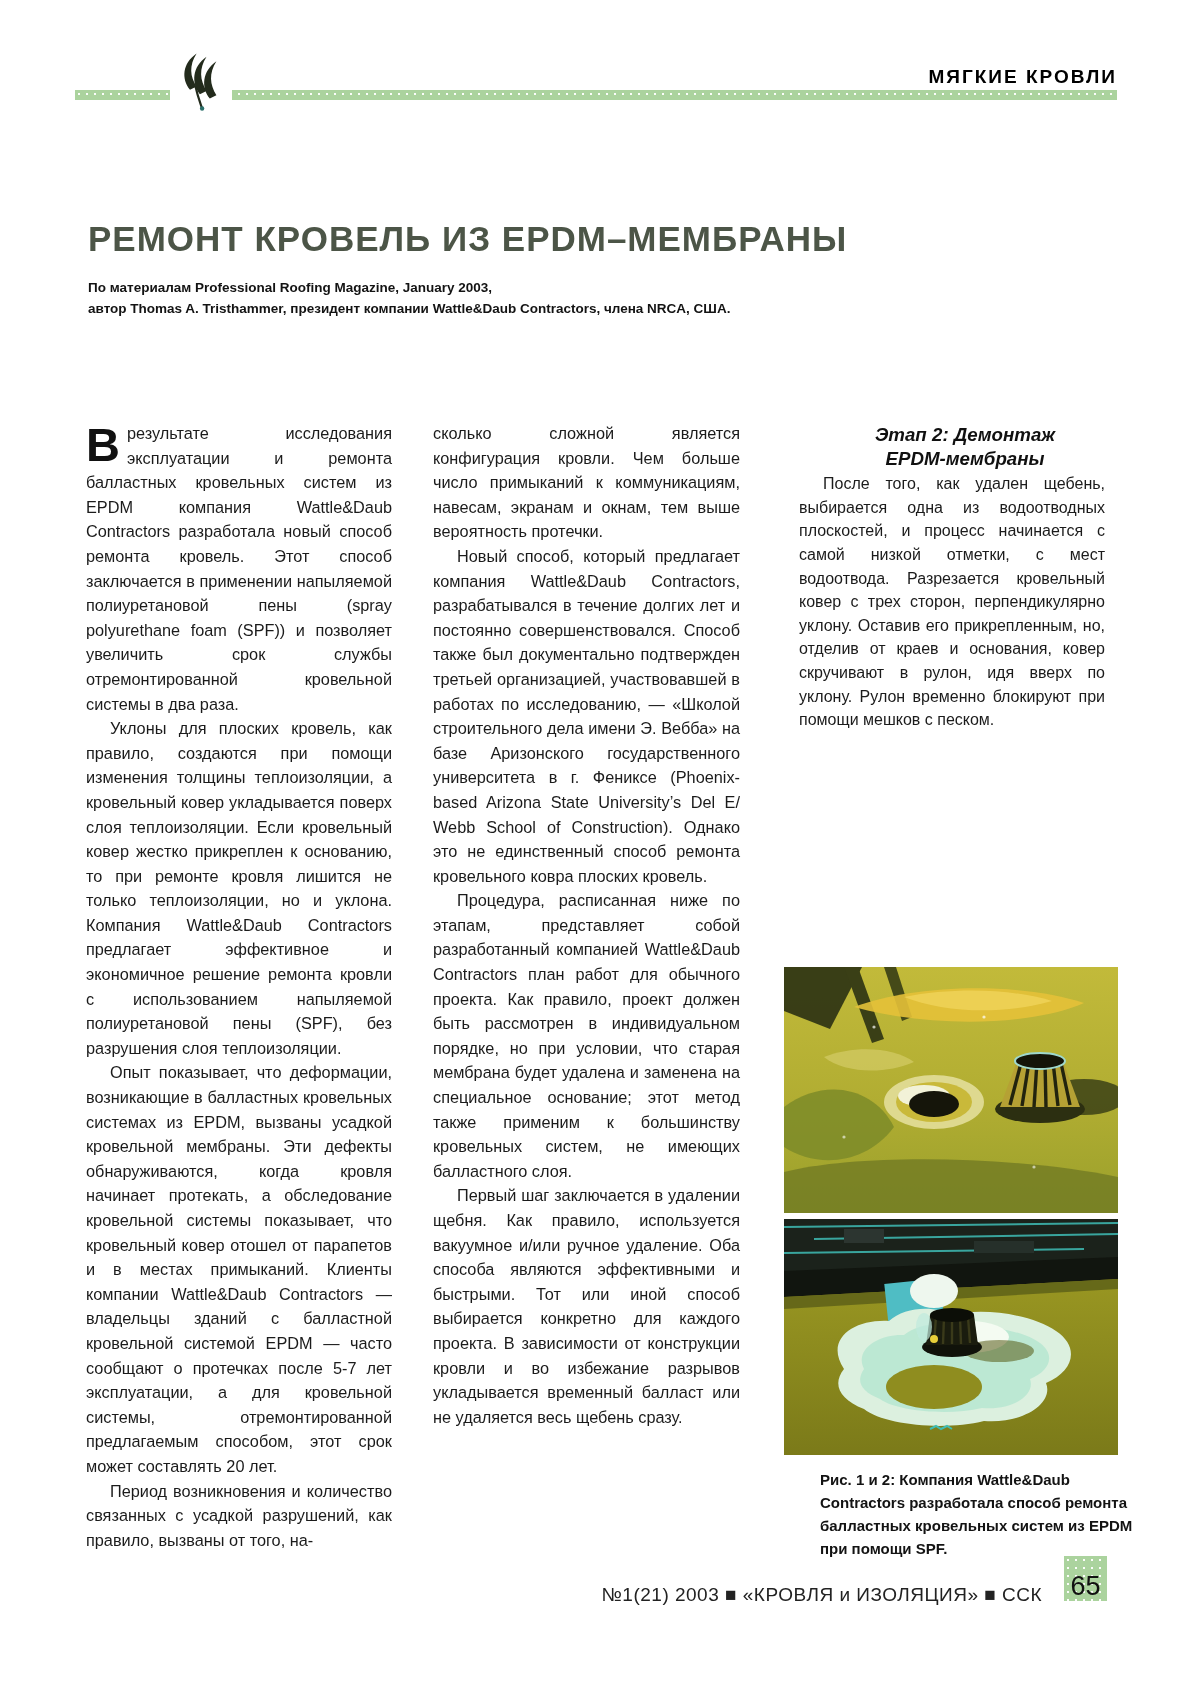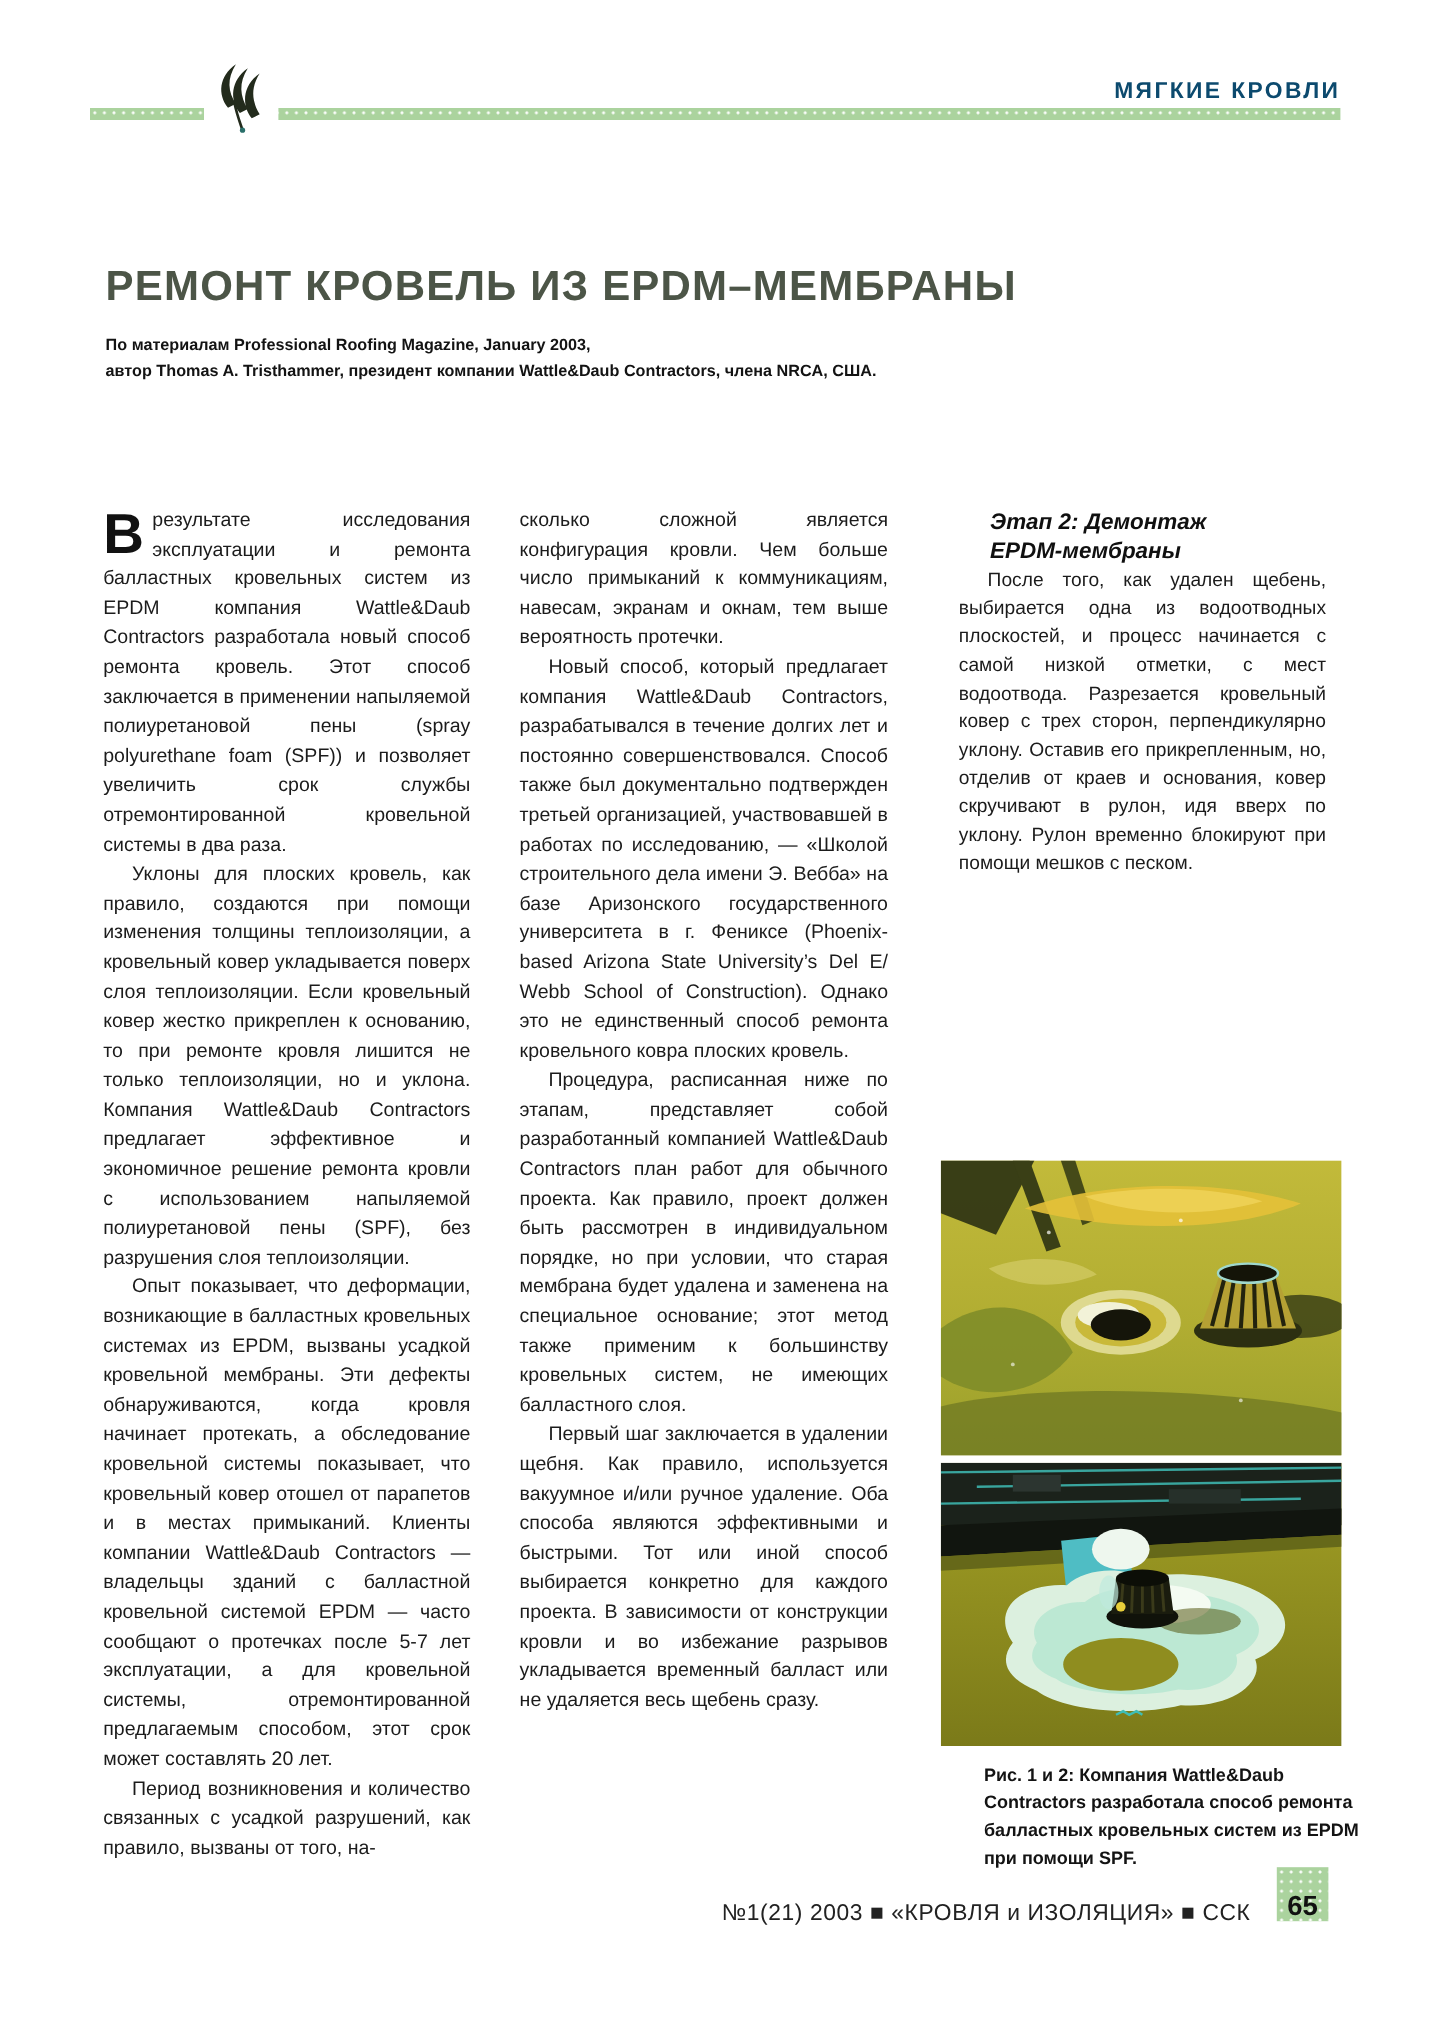--- a/index.html
+++ b/index.html
@@ -33,21 +33,21 @@
     display: flex;
     align-items: flex-start;
     justify-content: center;
   }
   .section-label {
     position: absolute;
     top: 66px; right: 75px;
     font-size: 19px;
     font-weight: bold;
     letter-spacing: 2px;
-    color: #0c4a6e;
+    color: #000000;
     white-space: nowrap;
   }
 
   .article-title {
     position: absolute;
     left: 88px; top: 219px;
     font-size: 35px;
     font-weight: bold;
     letter-spacing: 1px;
     color: #4c5547;
@@ -81,21 +81,21 @@
     font-size: 47px;
     line-height: 40px;
     font-weight: bold;
     padding: 4px 7px 0 0;
     color: #111111;
   }
 
   .stage-heading {
     font-weight: bold;
     font-style: italic;
-    text-align: left;
+    text-align: center;
     white-space: pre-line;
     padding-left: 26px;
     margin-top: 16px;
     margin-bottom: 2px;
     color: #101010;
   }
   .stage-heading.first { margin-top: 2px; }
 
   .figure-1 { position: absolute; left: 784px; top: 967px;  width: 334px; height: 246px; }
   .figure-2 { position: absolute; left: 784px; top: 1219px; width: 334px; height: 236px; }
@@ -122,22 +122,22 @@
   }
   .page-number-box {
     position: absolute;
     left: 1064px; top: 1556px;
     width: 43px; height: 45px;
     display: flex;
     align-items: flex-end;
     justify-content: center;
   }
   .page-number {
-    font-size: 23px;
-    font-weight: bold;
+    font-size: 27px;
+    font-weight: normal;
     line-height: 1;
     color: #111111;
     padding-bottom: 1px;
   }
 </style>
 </head>
 <body>
 
 <div class="page">
 

